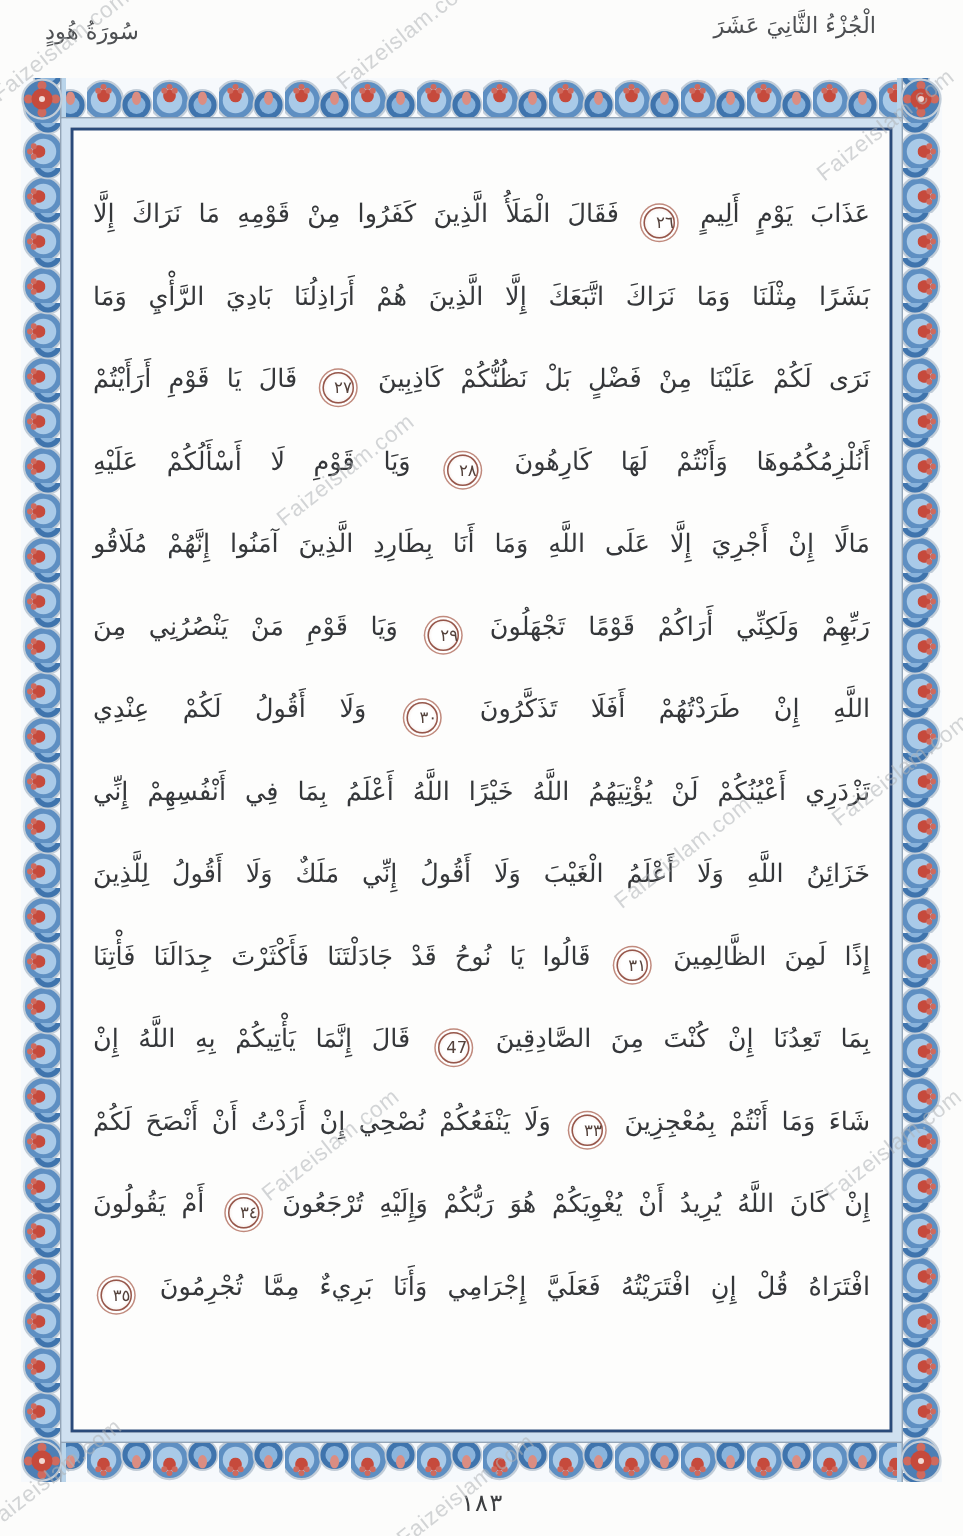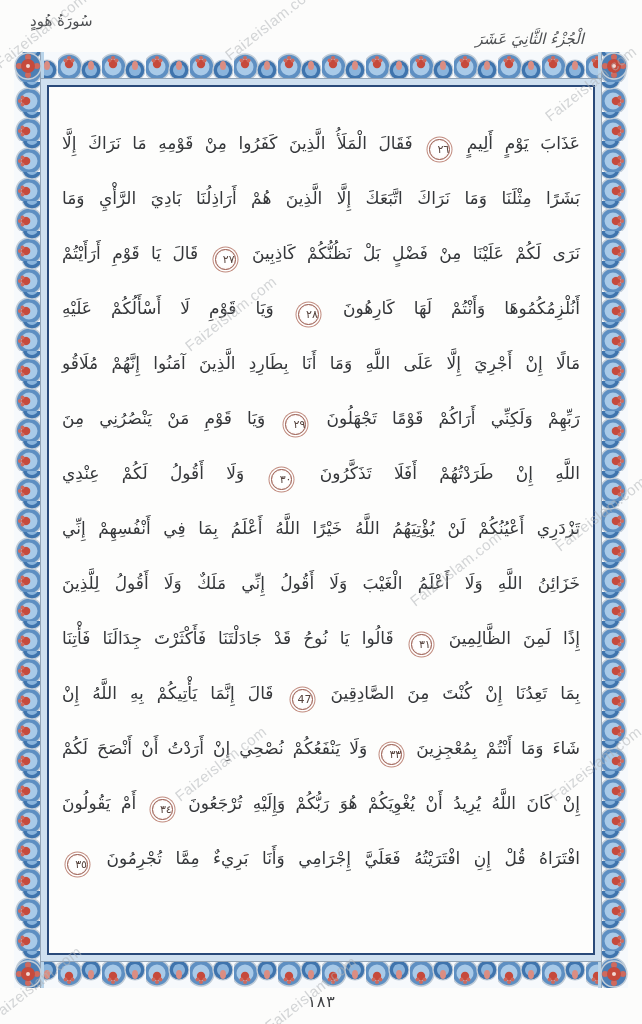--- a/index.html
+++ b/index.html
@@ -23,21 +23,21 @@
     font-family:"Liberation Sans", sans-serif;
   }
   
   .hdr {
     position:absolute;
     color:#4d4f52;
     font-size:15px;
     direction:rtl;
     z-index:5;
   }
-  #hdr-right { top:30px; right:58px;font-style:italic; }
+  #hdr-right { top:8px; right:58px; }
   #hdr-left  { top:12px; left:30px; }
   
   .frame {
     position:absolute;
     left:14px; top:52px;
     width:614px; height:936px;
     z-index:1;
   }
   .band { position:absolute; display:block; }
   .band-top    { left:0; top:0; width:614px; height:30px; }

